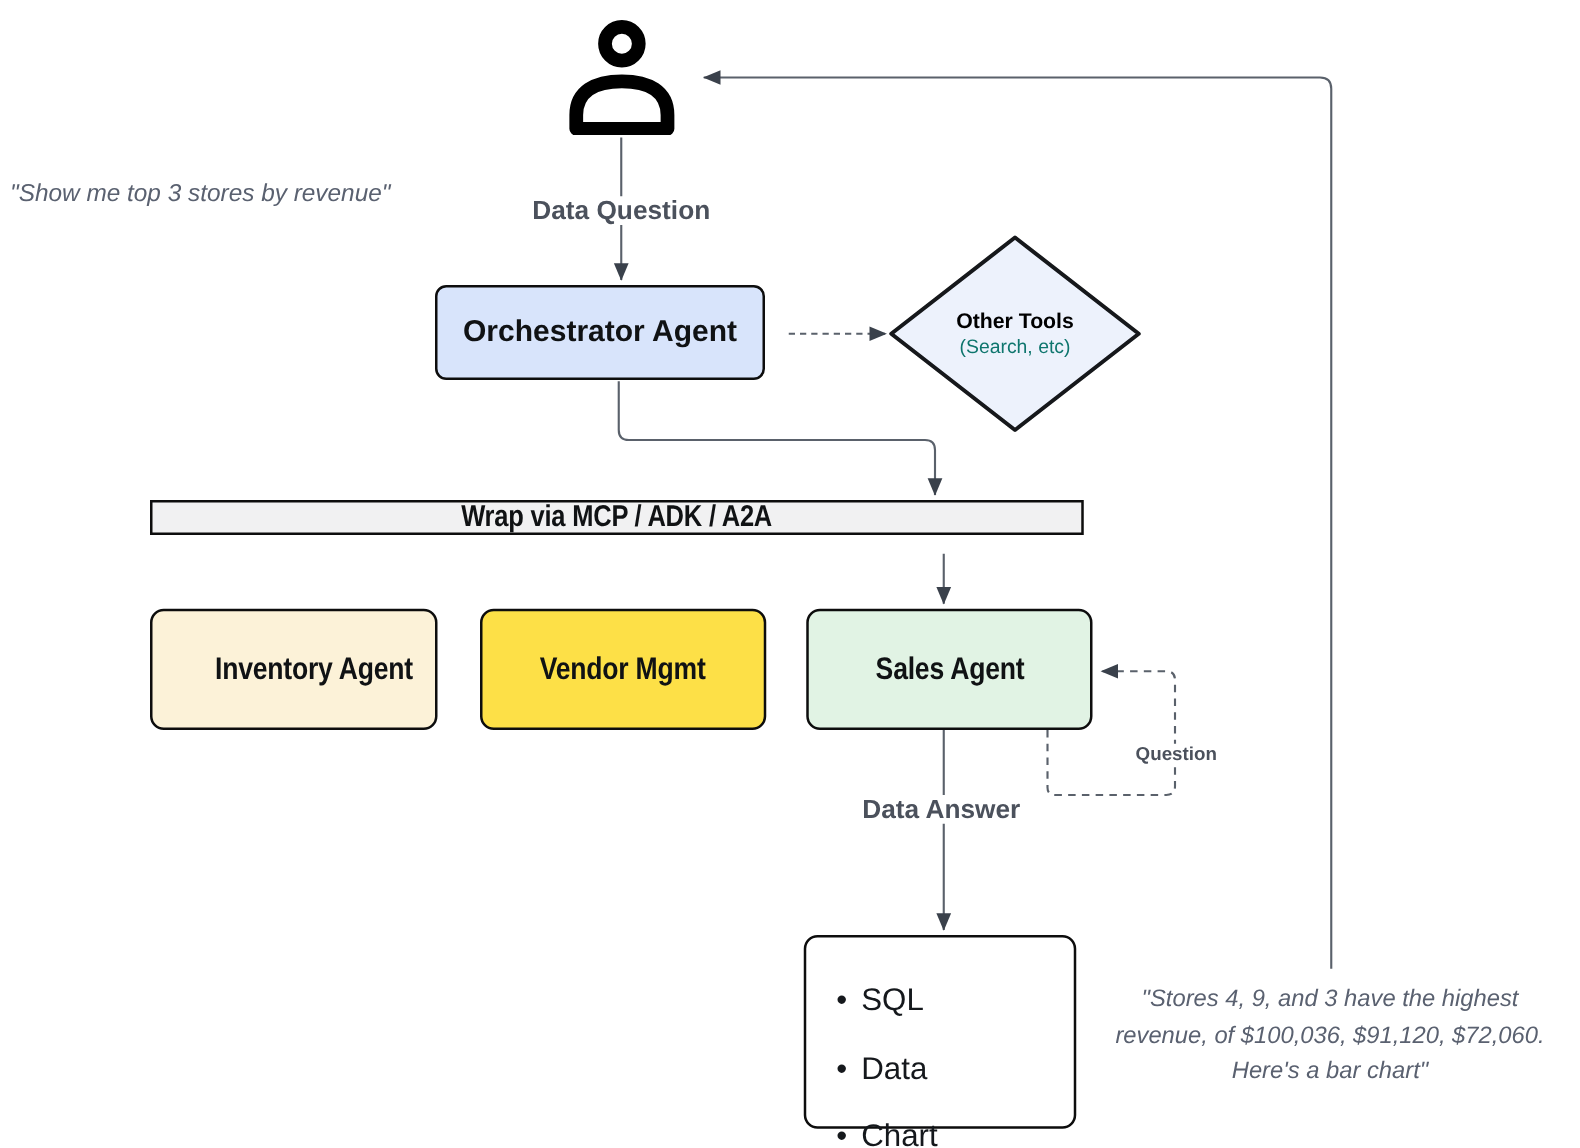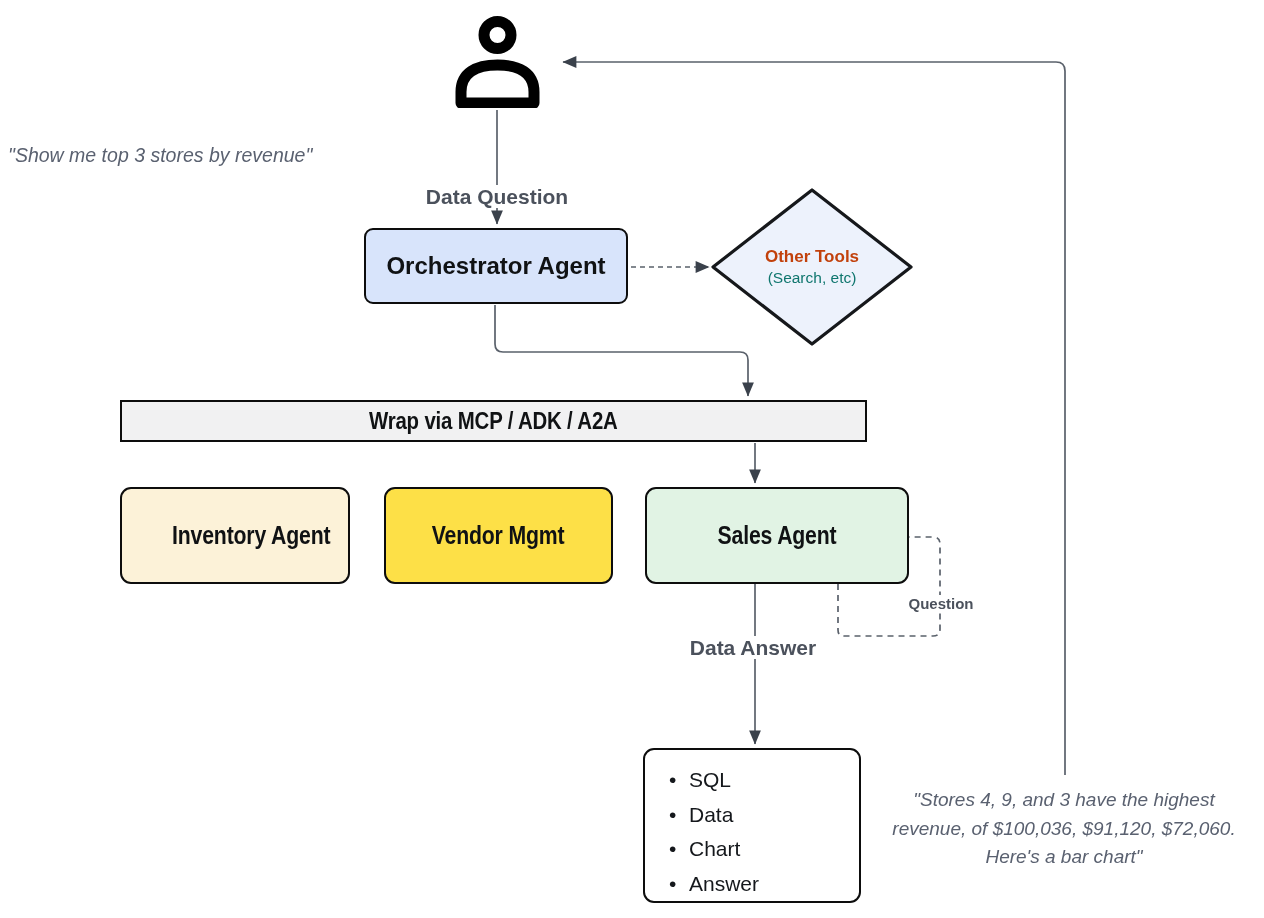--- a/index.html
+++ b/index.html
@@ -12,55 +12,55 @@
 
   .abs { position:absolute; }
 
   
   .node {
     position:absolute; box-sizing:border-box;
     border:2.5px solid #0d0d0d; border-radius:9px;
     display:flex; align-items:center; justify-content:center;
     color:#101214; font-weight:bold;
   }
-  .node-orchestrator { left:364px; top:228px; width:264px; height:76px; font-size:24px; }
-  .node-wrap        { left:120px; top:400px; width:747px; height:42px; border-radius:0; font-size:24px; }
+  .node-orchestrator { left:348px; top:228px; width:264px; height:76px; font-size:24px; }
+  .node-wrap        { left:120px; top:400px; width:747px; height:28px; border-radius:0; font-size:24px; }
   .node-agent       { top:487px; width:230px; height:97px; border-radius:11px; font-size:25px; }
   .node-inventory   { left:120px; }
   .node-vendor      { left:384px; width:229px; }
-  .node-sales       { left:645px; width:264px; }
+  .node-sales       { left:645px; width:229px; }
   .node-output      { left:643px; top:748px; width:218px; height:155px; border-radius:11px;
                       display:block; font-weight:normal; }
   .cond { display:inline-block; transform:scaleX(.85); letter-spacing:-.2px; white-space:nowrap; }
 
   
   .diamond-wrap { left:710px; top:187px; width:204px; height:160px; }
   .diamond-wrap svg { position:absolute; left:0; top:0; }
   .diamond-text { position:absolute; left:0; top:0; width:204px; height:160px;
                   display:flex; flex-direction:column; align-items:center; justify-content:center; }
-  .diamond-title { font-weight:bold; font-size:17px; color:#c2410c; line-height:21px; }
+  .diamond-title { font-weight:bold; font-size:17px; color:#000000; line-height:21px; }
   .diamond-sub   { font-size:15.5px; color:#0f766e; line-height:21px; }
 
   
   .flow-label { position:absolute; text-align:center; color:#4b515c; font-weight:bold; }
   .flow-label span { background:#ffffff; padding:0 5px; }
-  .label-question { left:372px; top:157px; width:250px; font-size:21px;margin-top:28px; }
+  .label-question { left:372px; top:157px; width:250px; font-size:21px; }
   .label-answer   { left:628px; top:636px; width:250px; font-size:21px; }
   .label-reasoning{ left:866px; top:595px; width:150px; font-size:15px; }
 
   
   .quote { position:absolute; font-style:italic; color:#5a6170; }
   .quote-user { left:8px; top:144px; font-size:19.5px; white-space:nowrap; }
   .quote-answer { left:865px; top:786px; width:398px; text-align:center;
                   font-size:19px; line-height:28.5px; }
   .quote-answer div { white-space:nowrap; }
 
   
   .output-list { list-style:none; margin:0; padding:13px 0 0 24px; }
-  .output-list li { font-size:21px; line-height:34.5px; color:#15181c; }
+  .output-list li { font-size:25px; line-height:34.5px; color:#15181c;margin-top:20px; }
   .output-list .bullet { display:inline-block; width:20px; color:#15181c; }
 
   .person { left:450px; top:12px; width:95px; height:96px; }
 </style>
 </head>
 <body>
 
 <div class="canvas">
 
   <svg class="wires" viewBox="0 0 1264 918" xmlns="http://www.w3.org/2000/svg">

